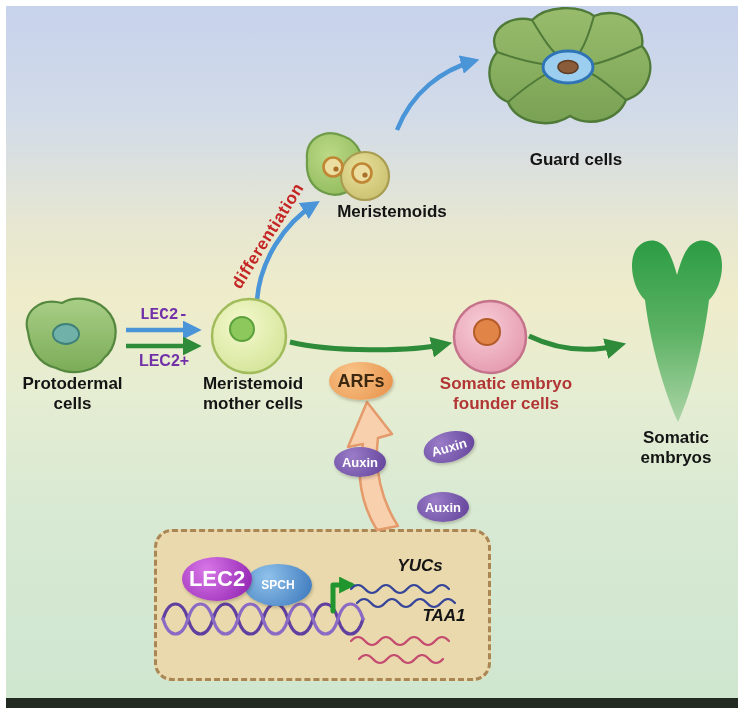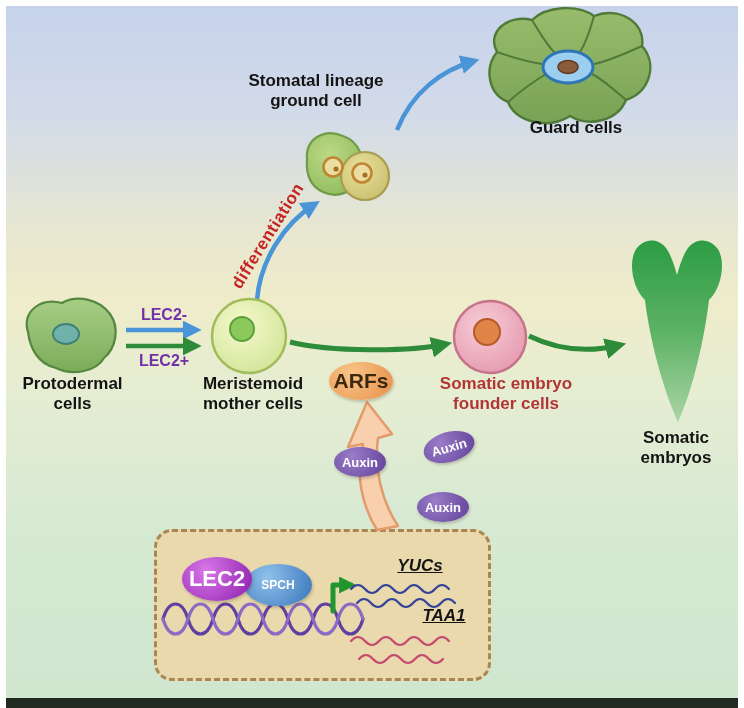--- a/index.html
+++ b/index.html
@@ -35,41 +35,41 @@
     transform:rotate(-58deg); transform-origin:center center; font-size:17px;
   }
   .ellipse {
     position:absolute; z-index:3; border-radius:50%;
     display:flex; align-items:center; justify-content:center;
     font-weight:bold; box-shadow:1px 2px 3px rgba(60,50,30,0.25);
   }
   .arfs {
     left:329px; top:362px; width:64px; height:38px;
     background:radial-gradient(circle at 35% 30%, #f9c488, #e68e46);
-    color:#3c2810; font-size:21px;
+    color:#3c2810; font-size:18px;
   }
   .auxin {
     width:52px; height:30px; color:#ffffff; font-size:13px;
     background:radial-gradient(circle at 35% 30%, #9a7cc8, #5f4098);
   }
   .auxin-left   { left:334px; top:447px; }
   .auxin-right  { left:423px; top:432px; transform:rotate(-16deg); }
   .auxin-bottom { left:417px; top:492px; }
   .lec2 {
     left:182px; top:557px; width:70px; height:44px;
     background:radial-gradient(circle at 35% 30%, #d977e8, #8a1cac);
     color:#ffffff; font-size:22px; z-index:4;
   }
   .spch {
     left:244px; top:564px; width:68px; height:42px;
     background:radial-gradient(circle at 35% 30%, #8fc1ea, #3673b9);
     color:#ffffff; font-size:12px;
   }
   .gene-lbl { position:absolute; z-index:3; font-weight:bold; font-style:italic;
-    font-size:17px; color:#141414; text-align:center;text-decoration:underline; }
+    font-size:17px; color:#141414; text-align:center; }
 </style>
 </head>
 <body>
 
 <div class="stage">
   <div class="canvas"></div>
   <div class="bottom-strip"></div>
 
   <div class="genebox"></div>
 
@@ -206,35 +206,34 @@
     <g fill="none" stroke="#35459a" stroke-width="2.2" stroke-linecap="round">
       <path d="M 351 589 q 7 -8 14 0 q 7 8 14 0 q 7 -8 14 0 q 7 8 14 0 q 7 -8 14 0 q 7 8 14 0 q 7 -8 14 0"></path>
       <path d="M 357 603 q 7 -8 14 0 q 7 8 14 0 q 7 -8 14 0 q 7 8 14 0 q 7 -8 14 0 q 7 8 14 0 q 7 -8 14 0"></path>
     </g>
     <g fill="none" stroke="#c44c70" stroke-width="2.2" stroke-linecap="round">
       <path d="M 351 641 q 7 -8 14 0 q 7 8 14 0 q 7 -8 14 0 q 7 8 14 0 q 7 -8 14 0 q 7 8 14 0 q 7 -8 14 0"></path>
       <path d="M 359 659 q 7 -8 14 0 q 7 8 14 0 q 7 -8 14 0 q 7 8 14 0 q 7 -8 14 0 q 7 8 14 0"></path>
     </g>
   </svg>
 
-  <div class="lbl" style="left:216px; top:71px; width:200px;">
-    <span class="line">Stomatal lineage</span>
-    <span class="line">ground cell</span>
-  </div>
-
-  <div class="lbl" style="left:496px; top:118px; width:160px;">
+
+  <div class="lbl" style="left:496px; top:150px; width:160px;">
     <span class="line">Guard cells</span>
   </div>
 
+  <div class="lbl" style="left:312px; top:202px; width:160px;">
+    <span class="line">Meristemoids</span>
+  </div>
 
   <div class="lbl red rot" style="left:183px; top:226px; width:170px;">
     <span>differentiation</span>
   </div>
 
-  <div class="lbl purple" style="left:126px; top:305px; width:76px;">
+  <div class="lbl purple" style="left:126px; top:305px; width:76px;font-family:Liberation Mono, monospace;">
     <span>LEC2-</span>
   </div>
   <div class="lbl purple" style="left:126px; top:351px; width:76px;">
     <span>LEC2+</span>
   </div>
 
 
   <div class="lbl" style="left:0px; top:374px; width:145px;">
     <span class="line">Protodermal</span>
     <span class="line">cells</span>

